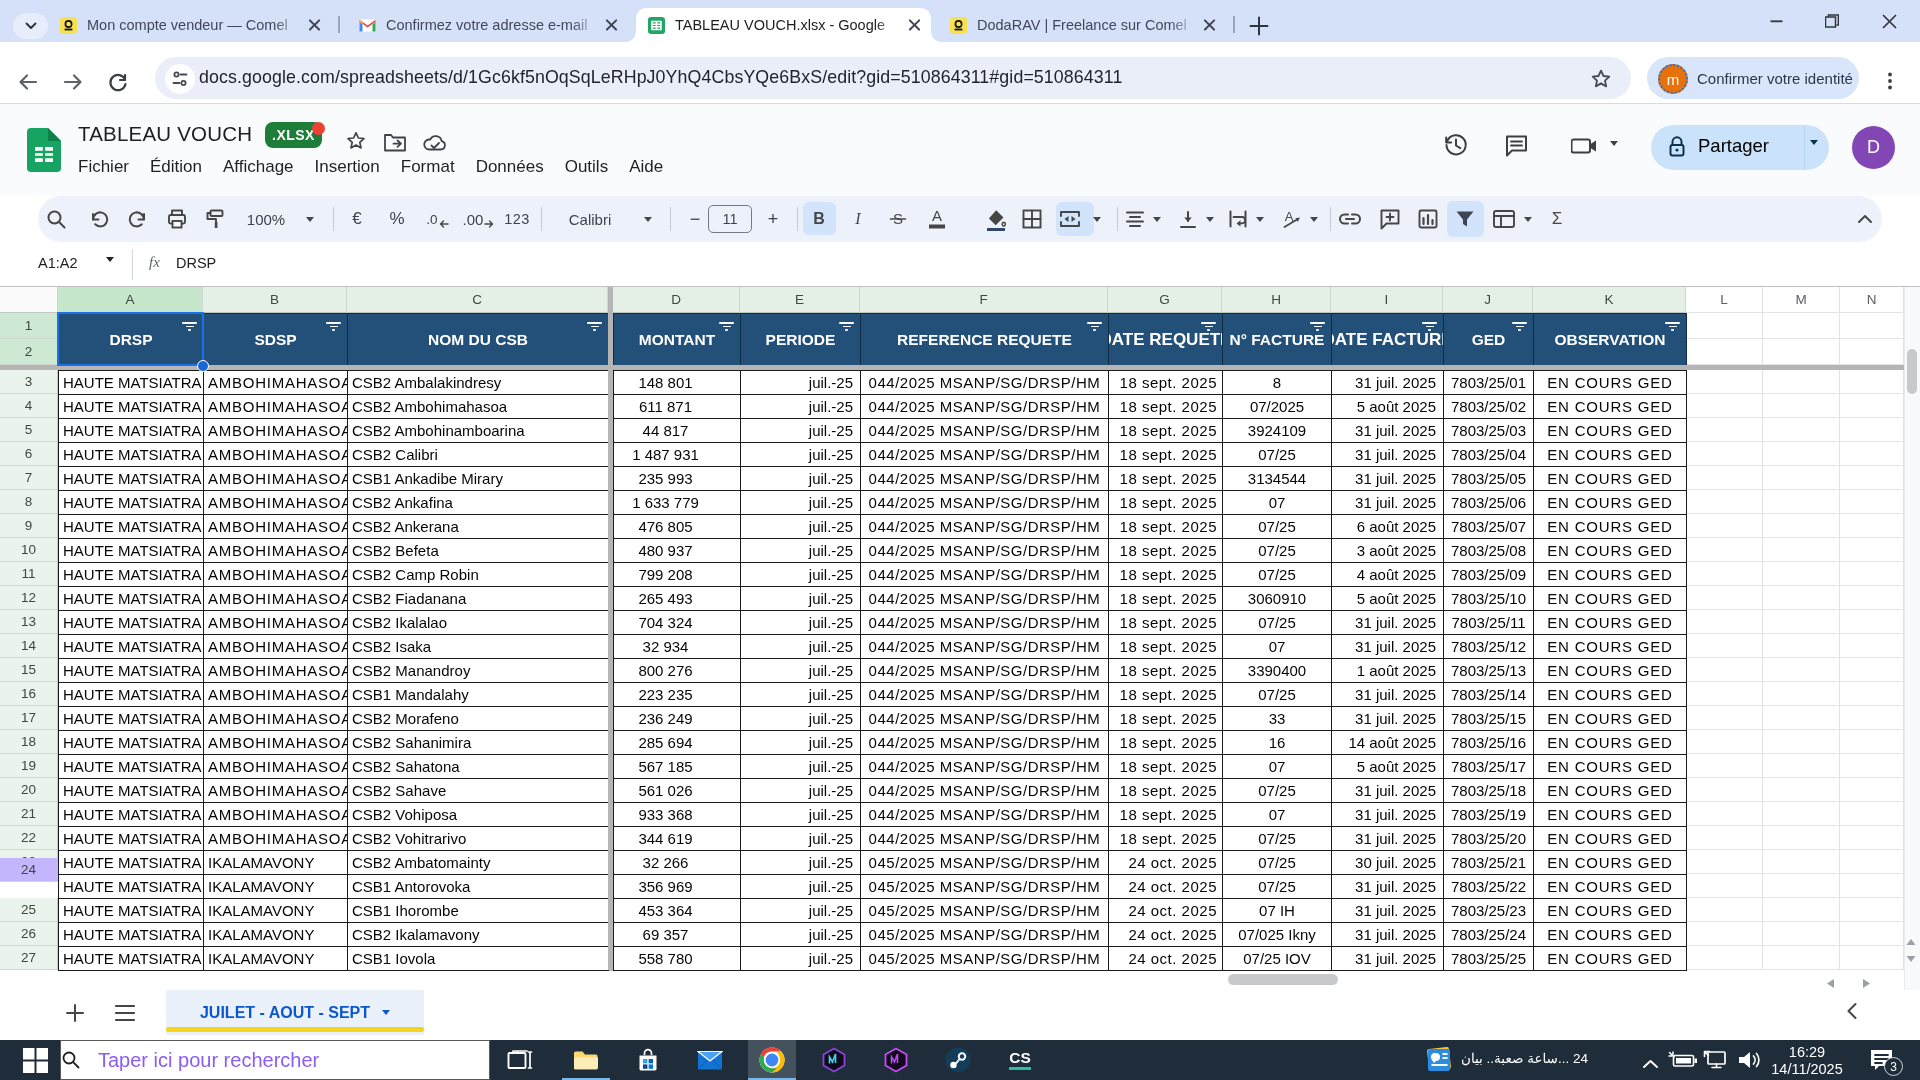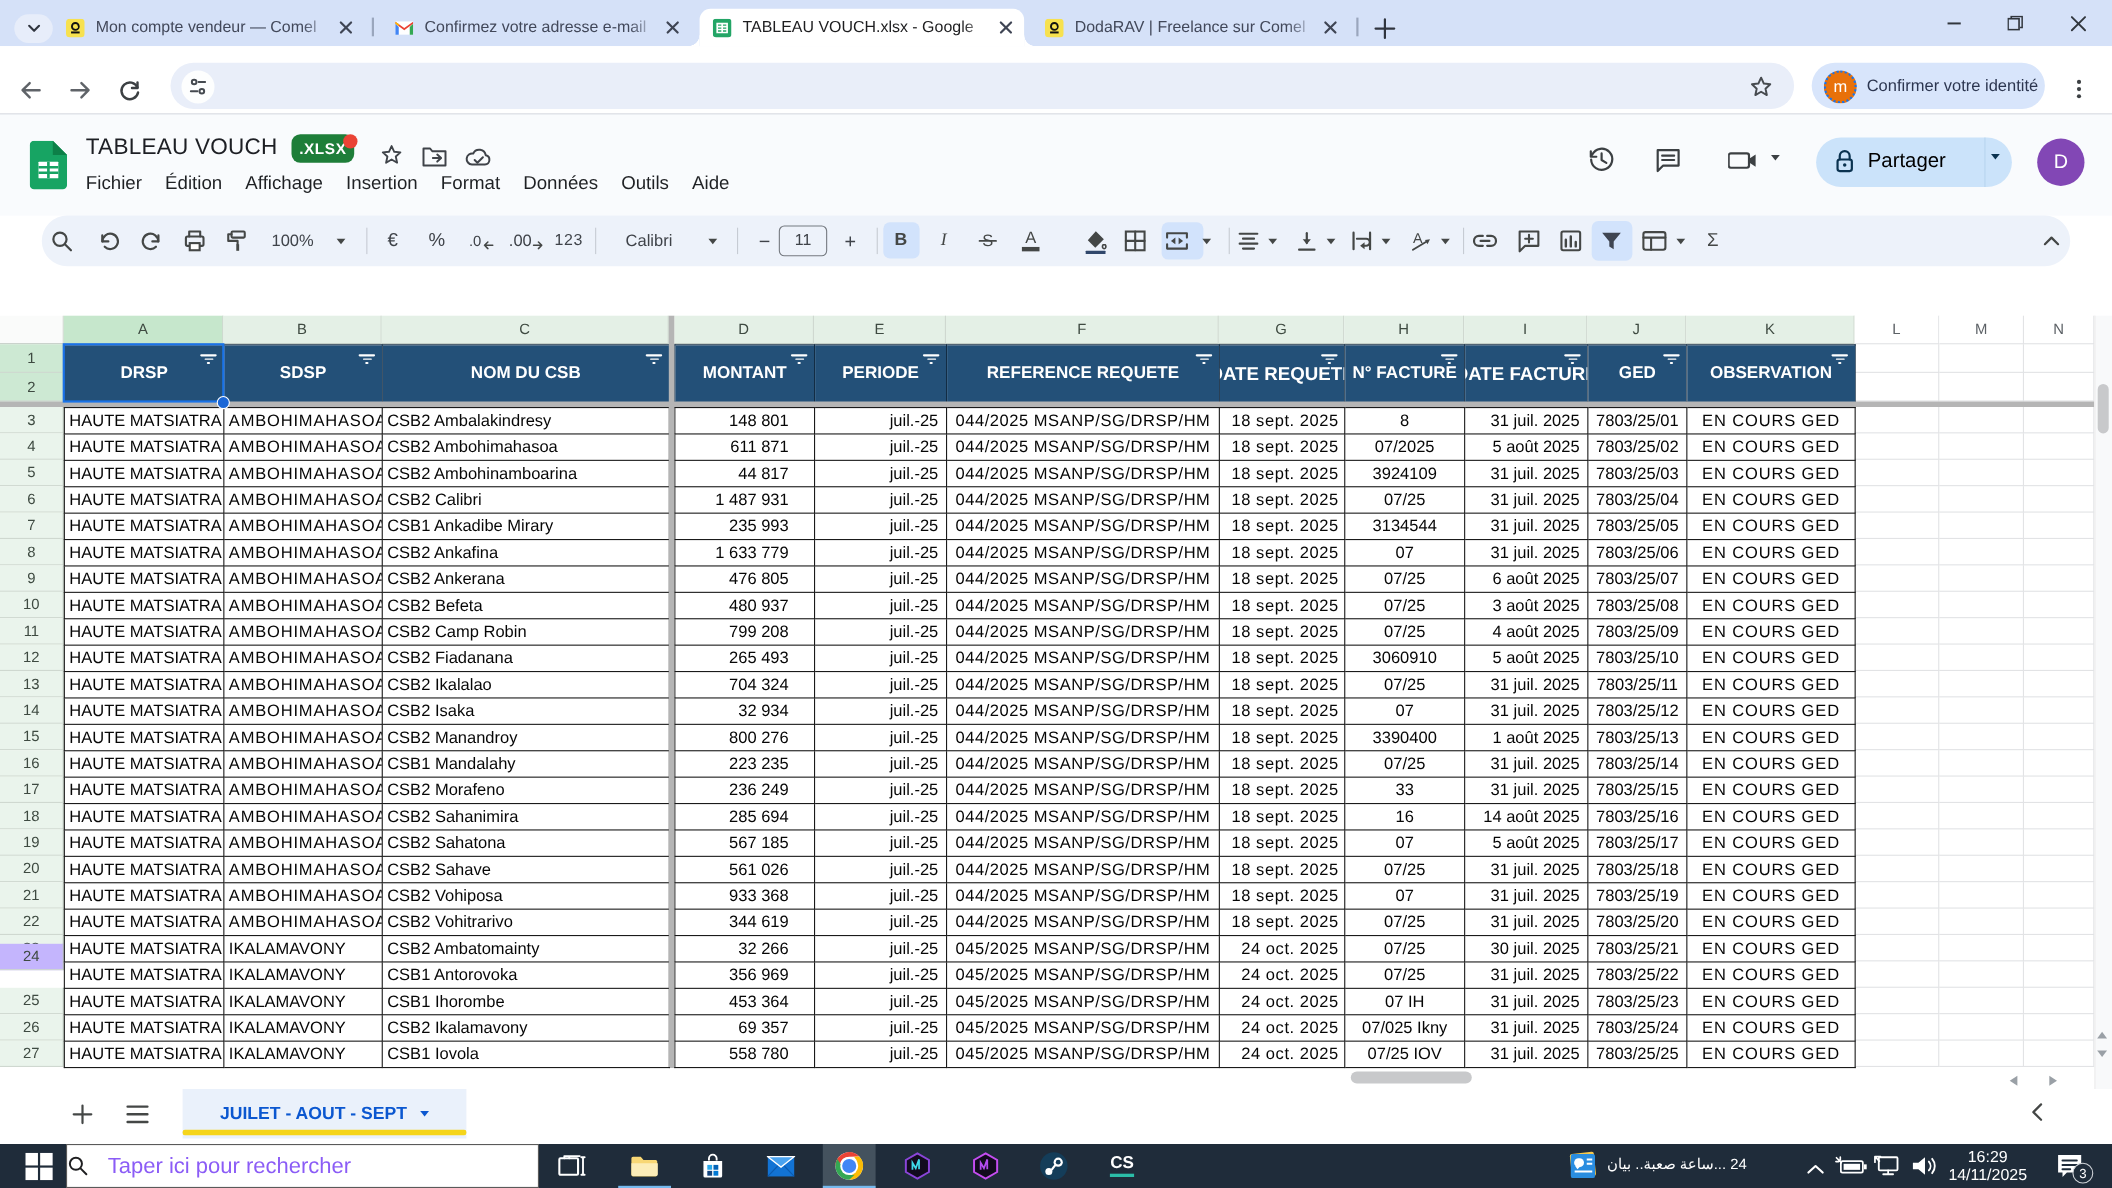--- a/index.html
+++ b/index.html
@@ -53,21 +53,21 @@
 .colhead.white{background:#fff;color:#5c6166;border-right:1px solid #e2e3e5;border-bottom:1px solid #e2e3e5}
 .rowhead{position:absolute;left:0;width:58px;font-size:13.5px;color:#3e4a41;display:flex;align-items:center;justify-content:center;border-bottom:1px solid #cfd8d0;border-right:1px solid #bfc9c1}
 table.sheet{position:absolute;border-collapse:collapse;table-layout:fixed}
 table.sheet td{border:1px solid #1a1a1a;font-size:15px;color:#060606;white-space:nowrap;overflow:hidden;padding:0}
 table.sheet td.hd{background:#235078;border:1px solid #122c44;color:#fff;font-weight:bold;font-size:15.5px;position:relative}
 table.sheet td.hd2 .ct{font-size:17px}
 td.hd .ct{display:flex;align-items:center;justify-content:center;width:100%;overflow:hidden}
 table.sheet td.sp{border:none;background:#b5b5b5}
 table.sheet td.l{padding-left:4px}
 table.sheet td.r{text-align:right;padding-right:7px}
-table.sheet td.rm{text-align:right;padding-right:23px}
+table.sheet td.rm{text-align:center;padding-right:23px}
 table.sheet td.c{text-align:center}
 table.sheet td.f{letter-spacing:0.5px}
 table.sheet td.g{letter-spacing:0.5px;padding-right:5px}
 table.sheet td.k{letter-spacing:0.8px}
 .flt{position:absolute;right:6px;top:8px;width:15px;height:12px}
 .flt i{position:absolute;left:50%;background:#fff;height:1.8px;border-radius:1px}
 .flt i:nth-child(1){top:0;width:15px;margin-left:-7.5px}
 .flt i:nth-child(2){top:3.6px;width:8px;margin-left:-4px}
 .flt i:nth-child(3){top:7.2px;width:3px;margin-left:-1.5px}
 
@@ -172,20 +172,21 @@
         </svg></div>
       <div class="omni">
         <div class="siteic">
           <div style="margin:6px 0 0 6px"><svg width="18" height="18" viewBox="0 0 18 18">
               <circle cx="5.5" cy="4.5" r="2.1" fill="none" stroke="#454a50" stroke-width="1.8"></circle>
               <path d="M9.5 4.5 h6" stroke="#454a50" stroke-width="1.8" stroke-linecap="round"></path>
               <circle cx="12.5" cy="13" r="2.1" fill="none" stroke="#454a50" stroke-width="1.8"></circle>
               <path d="M2.5 13 h6" stroke="#454a50" stroke-width="1.8" stroke-linecap="round"></path>
             </svg></div>
         </div>
+        <div class="urltxt">docs.google.com/spreadsheets/d/1Gc6kf5nOqSqLeRHpJ0YhQ4CbsYQe6BxS/edit?gid=510864311#gid=510864311</div>
         <div class="abs" style="right:18px;top:10px"><svg width="24" height="24" viewBox="0 0 24 24">
             <path d="M12 3.6 l2.5 5.4 5.8 0.6 -4.3 4 1.2 5.8 -5.2-3 -5.2 3 1.2-5.8 -4.3-4 5.8-0.6 z" fill="none" stroke="#474b50" stroke-width="1.8" stroke-linecap="round" stroke-linejoin="round"></path>
           </svg></div>
       </div>
       <div class="chip">
         <div class="av">m</div>
         <div class="t">Confirmer votre identité</div>
       </div>
       <div class="abs" style="left:1878px;top:27px"><svg width="24" height="24" viewBox="0 0 24 24">
           <circle cx="12" cy="5.5" r="1.9" fill="#3c4043"></circle>
@@ -433,20 +434,27 @@
         <span class="caret"></span>
       </div>
       <div class="ticon" style="left:1501px;width:36px;top:0px">
         <span style="font-size:17px;color:#444746;font-weight:500">Σ</span>
       </div>
       <div class="ticon" style="left:1809px;width:36px;top:0px">
         <svg width="16" height="10" viewBox="0 0 16 10">
           <path d="M2 8 L8 2 L14 8" fill="none" stroke="#444746" stroke-width="2" stroke-linecap="round" stroke-linejoin="round"></path>
         </svg>
       </div>
+    </div>
+    <div class="fxbar">
+      <div class="abs" style="left:38px;top:13px;font-size:14.5px;color:#202124">A1:A2</div>
+      <div class="abs" style="left:106px;top:20px"><span class="caret" style="border-top-color:#202124"></span></div>
+      <div class="abs" style="left:132px;top:7px;width:1px;height:31px;background:#d5d8dc"></div>
+      <div class="abs" style="left:149px;top:12px;font-size:15px;font-style:italic;color:#5f6368;font-family:'Liberation Serif',serif">fx</div>
+      <div class="abs" style="left:176px;top:12.5px;font-size:14.5px;color:#202124">DRSP</div>
     </div>
     <div class="grid">
       <div class="abs" style="left:0;top:0;width:58px;height:26px;background:#fafbfa;border-right:1px solid #cfd8d0;border-bottom:1px solid #bfc9c1"></div>
       <div class="colhead" style="left:58px;width:145px;background:#c6e7cc;">A</div>
       <div class="colhead" style="left:203px;width:144px;background:#e4f0e6;">B</div>
       <div class="colhead" style="left:347px;width:261px;background:#e4f0e6;">C</div>
       <div class="colhead" style="left:613px;width:127px;background:#e4f0e6;">D</div>
       <div class="colhead" style="left:740px;width:120px;background:#e4f0e6;">E</div>
       <div class="colhead" style="left:860px;width:248px;background:#e4f0e6;">F</div>
       <div class="colhead" style="left:1108px;width:114px;background:#e4f0e6;">G</div>

